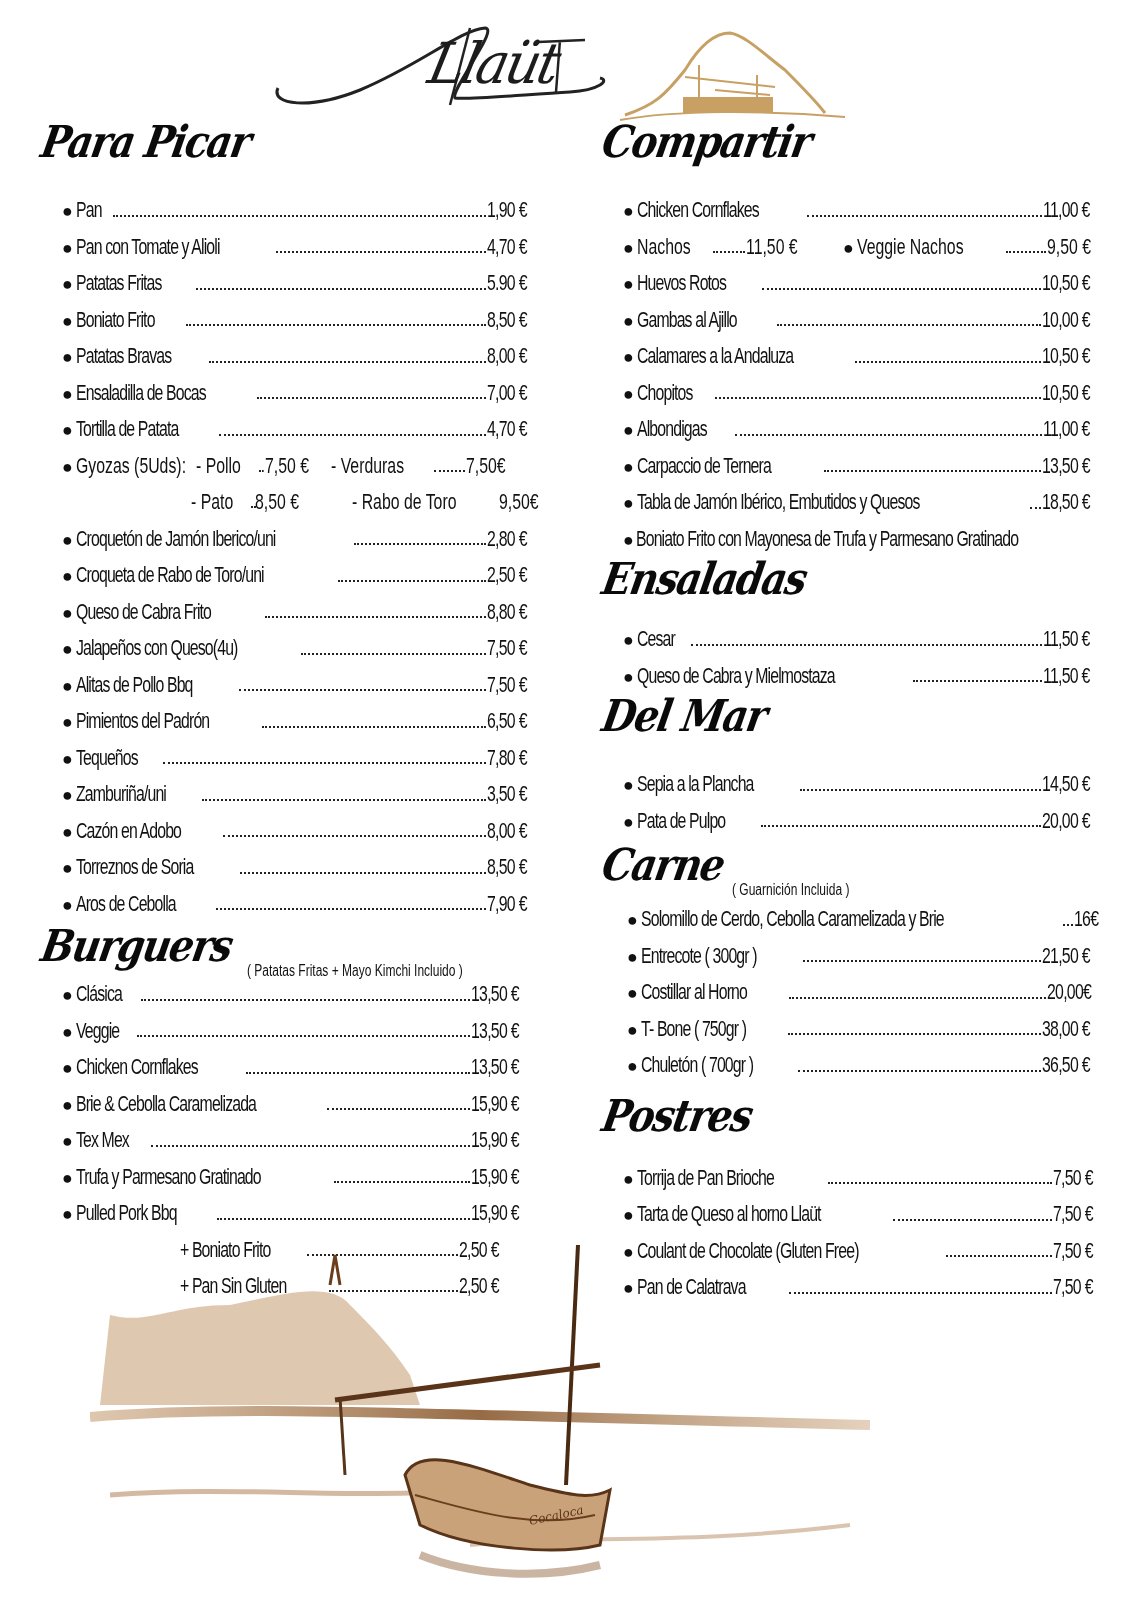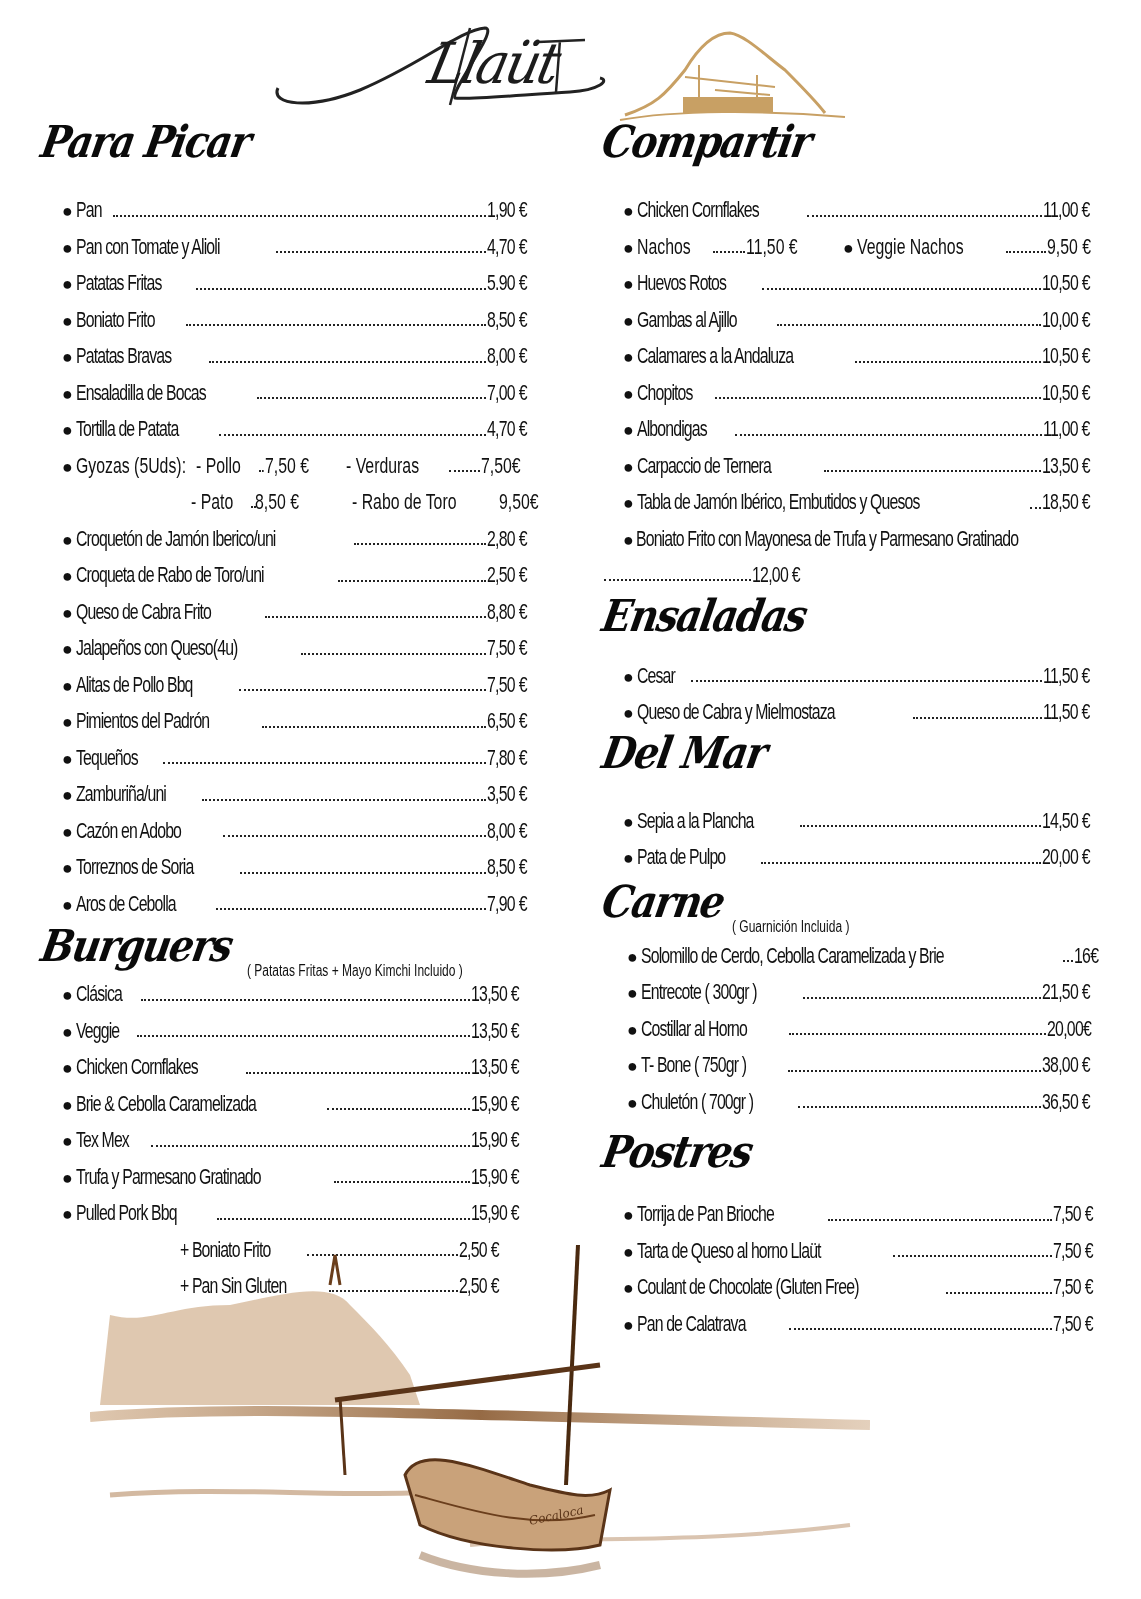--- a/index.html
+++ b/index.html
@@ -130,21 +130,21 @@
       </li>
 
     <li class="sub-row">
       <span class="bullet">●</span>
       <span class="cond" style="width:120px">Gyozas (5Uds):</span>
       <span style="display:flex;width:130px;align-items:flex-end">
           <span class="cond">- Pollo</span>
           <span class="dots"></span>
           <span class="cond">7,50 €</span>
         </span>
-      <span style="display:flex;width:190px;margin-left:20px;align-items:flex-start">
+      <span style="display:flex;width:190px;margin-left:5px;align-items:flex-start">
           <span class="cond">- Verduras</span>
           <span class="dots"></span>
           <span class="cond">7,50€</span>
         </span>
     </li>
     <li class="sub-row">
       <span style="width:134px"></span>
       <span style="display:flex;width:130px;align-items:center">
           <span class="cond">- Pato</span>
           <span class="dots"></span>
@@ -405,26 +405,20 @@
           <span class="bullet">●</span>
           <span class="name cond">Tabla de Jamón Ibérico, Embutidos y Quesos</span>
           <span class="dots"></span>
           <span class="price cond">18,50 €</span>
         </div>
       </li>
     <li class="item">
         <div class="inner">
           <span class="bullet">●</span>
           <span class="name cond">Boniato Frito con Mayonesa de Trufa y Parmesano Gratinado</span>
-        </div>
-      </li>
-    <li class="item" style="margin-left:-20px;width:215px">
-        <div class="inner">
-          <span class="dots"></span>
-          <span class="price cond">12,00 €</span>
         </div>
       </li>
   </ul>
 
   <div class="section-head" style="height:52px;margin-top:0px">
     <h2 class="section-title">Ensaladas</h2>
   </div>
   <ul class="items" style="margin-top:12px;padding-left:20px">
     <li class="item">
         <div class="inner">

